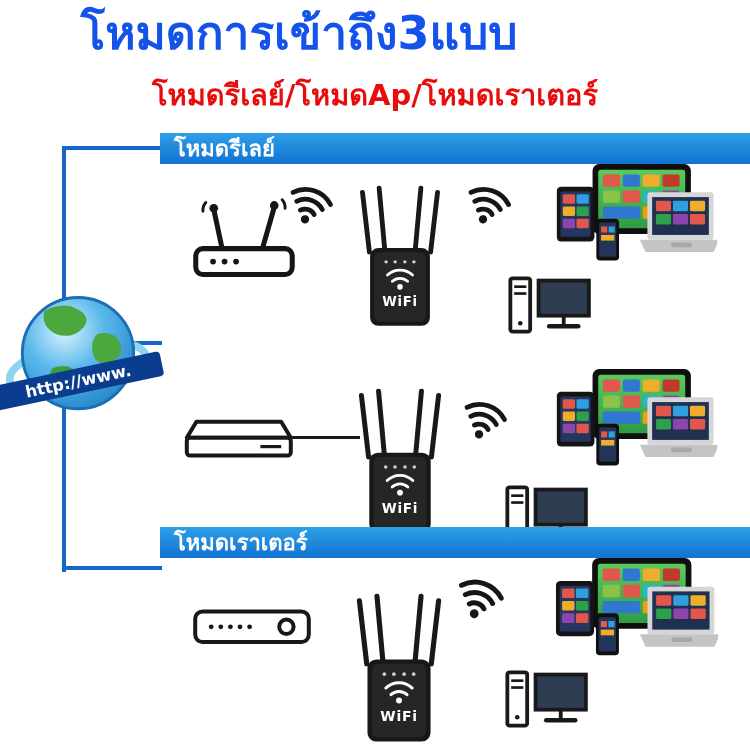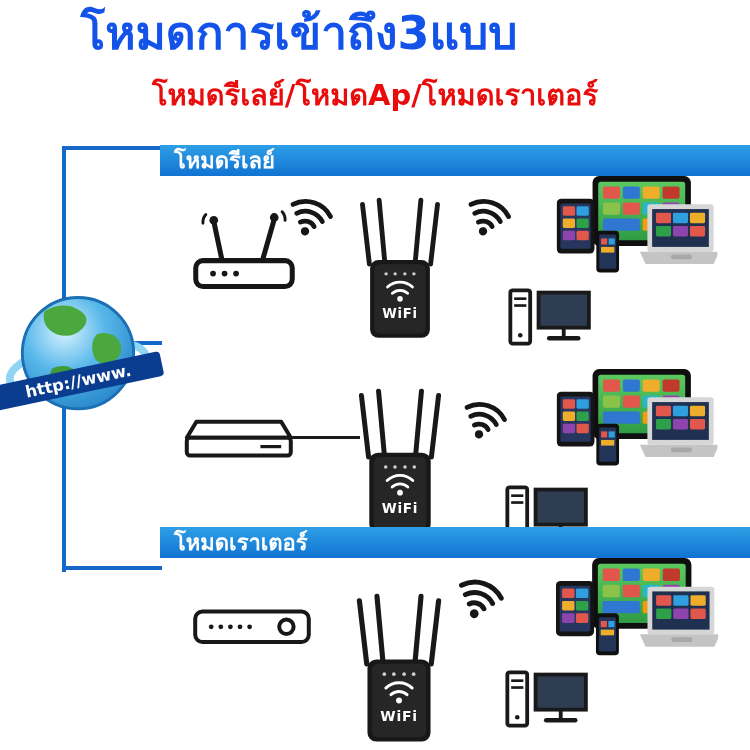--- a/index.html
+++ b/index.html
@@ -12,21 +12,21 @@
   .title {
     left:0; top:4px; width:598px; text-align:center;
     font-size:46px; font-weight:bold; color:var(--title-blue,#1453ea);
     letter-spacing:0px; line-height:1.3;
   }
   .subtitle {
     left:0; top:72px; width:750px; text-align:center;
     font-size:29px; font-weight:bold; color:var(--subtitle-red,#e80c0c);
   }
   section { position:absolute; left:0; width:750px; }
-  .sec-relay  { top:142px; height:205px; }
+  .sec-relay  { top:130px; height:205px; }
   .sec-ap     { top:325px; height:230px; }
   .sec-router { top:524px; height:200px; }
   .banner {
     position:absolute; left:160px; top:3px; width:590px; height:31px;
     background:linear-gradient(180deg,var(--banner-from,#2e9fe6),var(--banner-to,#1173d2));
     color:#ffffff; font-size:22px; font-weight:bold; line-height:31px;
     padding-left:14px;
   }
   .line { position:absolute; background:var(--connector,#1668c8); }
   .cable { position:absolute; background:#1a1a1a; }

